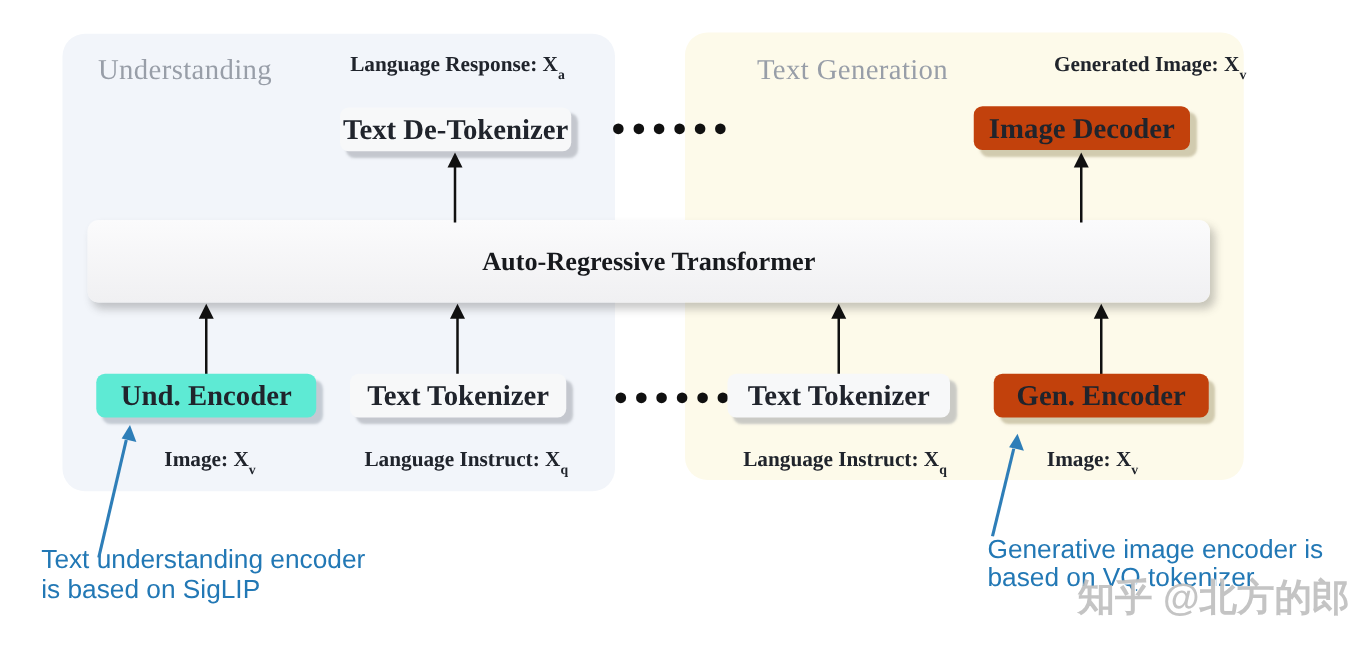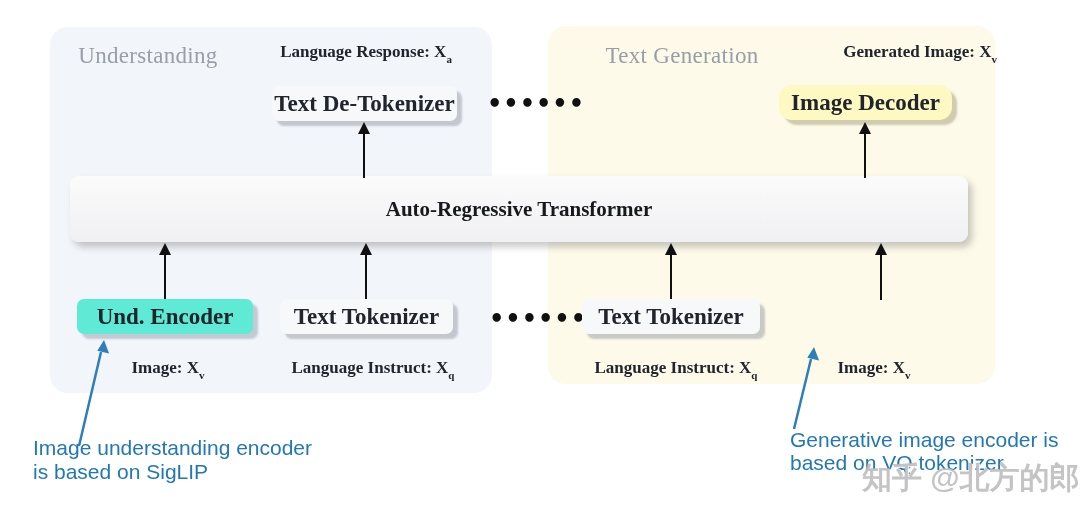--- a/index.html
+++ b/index.html
@@ -16,21 +16,21 @@
   .lbl sub { font-size:11px; position:relative; bottom:-2px; }
   .bold { font-weight:700; }
   .panel-title { color:#989ea8; font-size:23px; letter-spacing:0.3px; }
 
   .nodebox {
     position:absolute; height:35px; border-radius:7px; text-align:center;
     line-height:35px; font-size:23px; font-weight:700; color:#20242c; white-space:nowrap;
   }
   .white-box { background:#f7f8f9; box-shadow:5px 5px 2px rgba(140,145,152,0.45); }
   .blue-box  { background:#5eead4; box-shadow:5px 5px 2px rgba(140,150,165,0.45); }
-  .yellow-box{ background:#fef9c3; box-shadow:5px 5px 2px rgba(165,155,115,0.5);border-radius:13px; }
+  .yellow-box{ background:#c2410c; box-shadow:5px 5px 2px rgba(165,155,115,0.5); }
 
   .transformer {
     position:absolute; left:70px; top:176px; width:898px; height:66px;
     background:linear-gradient(#fbfbfc,#f0f0f2); border-radius:9px;
     box-shadow:4px 5px 7px rgba(60,60,60,0.28);
     text-align:center; line-height:66px; font-size:21px; font-weight:700; color:#17191d;
   }
 
   .dots { position:absolute; width:62px; text-align:center; font-size:24px; font-weight:700;
           color:#101010; letter-spacing:1px; line-height:28px; font-family:"DejaVu Sans", sans-serif; }
@@ -99,20 +99,21 @@
       <i class="shaft"></i>
     </div>
   <div class="varrow" style="left:875px; top:243px; height:57px;">
       <i class="head"></i>
       <i class="shaft"></i>
     </div>
 
   <div class="nodebox blue-box" style="left:77px; top:299px; width:176px;">Und. Encoder</div>
   <div class="nodebox white-box" style="left:280px; top:299px; width:173px;">Text Tokenizer</div>
   <div class="nodebox white-box" style="left:582px; top:299px; width:178px;">Text Tokenizer</div>
+  <div class="nodebox yellow-box" style="left:795px; top:299px; width:172px;">Gen. Encoder</div>
 
   <div class="lbl bold" style="left:88px; top:358px; width:160px;">
     <span>Image: X</span><sub>v</sub>
   </div>
   <div class="lbl bold" style="left:263px; top:358px; width:220px;">
     <span>Language Instruct: X</span><sub>q</sub>
   </div>
   <div class="lbl bold" style="left:566px; top:358px; width:220px;">
     <span>Language Instruct: X</span><sub>q</sub>
   </div>
@@ -121,21 +122,21 @@
   </div>
 
   <svg class="overlay" width="1080" height="521" viewBox="0 0 1080 521">
     <line x1="79" y1="446" x2="101" y2="352" stroke="#2e7eb8" stroke-width="2.5"></line>
     <polygon points="104,340 109.1,353.6 97.3,350.8" fill="#2e7eb8"></polygon>
     <line x1="794" y1="429" x2="811" y2="359" stroke="#2e7eb8" stroke-width="2.5"></line>
     <polygon points="814,347 819.1,360.6 807.3,357.7" fill="#2e7eb8"></polygon>
   </svg>
 
   <div class="annotation" style="left:33px; top:436px;">
-    <div>Image understanding encoder</div>
+    <div>Text understanding encoder</div>
     <div>is based on SigLIP</div>
   </div>
   <div class="annotation annotation-right" style="left:790px; top:428px;">
     <div>Generative image encoder is</div>
     <div>based on VQ tokenizer</div>
   </div>
 
   <div class="watermark">知乎 @北方的郎</div>
 
 </div>

